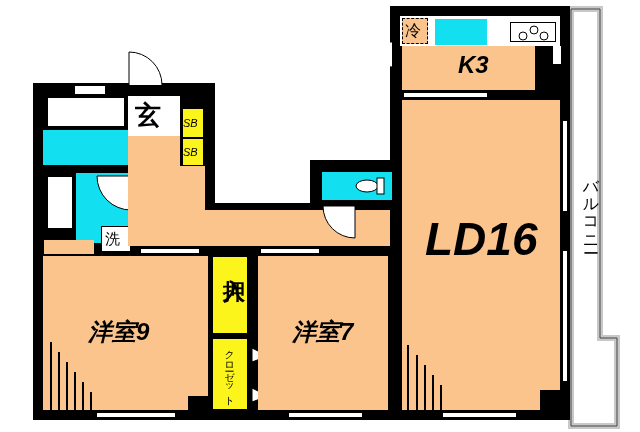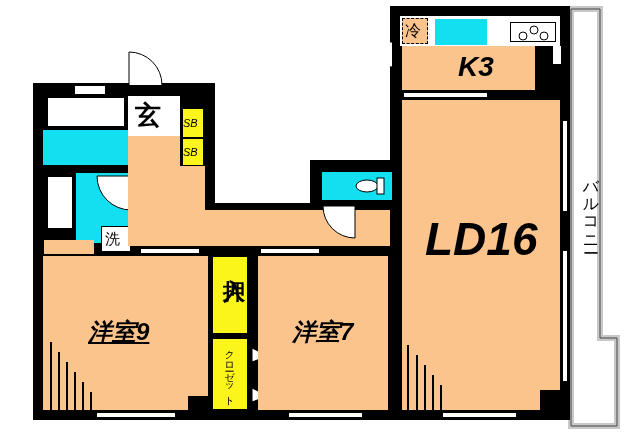--- a/index.html
+++ b/index.html
@@ -33,21 +33,21 @@
   <svg width="46" height="20">
       <circle cx="12" cy="13" r="4" fill="none" stroke="#000"></circle>
       <circle cx="23" cy="7" r="4" fill="none" stroke="#000"></circle>
       <circle cx="33" cy="13" r="4" fill="none" stroke="#000"></circle>
     </svg>
 </div>
 <div class="abs" style="left:402px;top:18px;width:26px;height:26px;border:1px dashed #000;background:#fbc48d;box-sizing:border-box;">
   <div class="label" style="left:2px;top:2px;font-size:16px;font-style:normal;font-weight:normal;">冷</div>
 </div>
 <div class="room" style="left:402px;top:46px;width:133px;height:44px;"></div>
-<div class="label" style="left:458px;top:51px;font-size:28px;">K3</div>
+<div class="label" style="left:458px;top:51px;font-size:24px;">K3</div>
 <div class="white" style="left:553px;top:46px;width:8px;height:18px;"></div>
 
 <svg style="left:365px;top:40px;" width="28" height="30">
   <path d="M27 2 H2 A25 25 0 0 0 27 27" fill="#fff" stroke="#000" stroke-width="1"></path>
 </svg>
 
 <div class="wall" style="left:390px;top:90px;width:180px;height:330px;"></div>
 <div class="room" style="left:402px;top:100px;width:158px;height:310px;"></div>
 <div class="wall" style="left:540px;top:390px;width:20px;height:20px;"></div>
 <div class="label" style="left:425px;top:212px;font-size:46px;font-style:italic;">LD16</div>
@@ -101,21 +101,21 @@
       <ellipse cx="12" cy="9" rx="11" ry="6" fill="#fff" stroke="#000"></ellipse>
       <rect x="22" y="1" width="7" height="16" fill="#fff" stroke="#000"></rect>
     </svg>
 </div>
 <svg style="left:322px;top:205px;" width="34" height="34">
   <path d="M1 1 H33 V33 A32 32 0 0 1 1 1 Z" fill="#fff" stroke="#000" stroke-width="1"></path>
 </svg>
 
 <div class="room" style="left:43px;top:256px;width:165px;height:154px;"></div>
 <div class="wall" style="left:188px;top:396px;width:20px;height:14px;"></div>
-<div class="label" style="left:88px;top:316px;font-size:24px;text-decoration:underline;">洋室9</div>
+<div class="label" style="left:88px;top:316px;font-size:24px;">洋室9</div>
 <div class="win" style="left:96px;top:412px;width:80px;height:6px;"></div>
 <div class="win" style="left:140px;top:248px;width:60px;height:6px;"></div>
 <div class="hatch" style="left:50px;top:342px;height:68px;"></div>
 <div class="hatch" style="left:58px;top:352px;height:58px;"></div>
 <div class="hatch" style="left:66px;top:362px;height:48px;"></div>
 <div class="hatch" style="left:74px;top:372px;height:38px;"></div>
 <div class="hatch" style="left:82px;top:382px;height:28px;"></div>
 <div class="hatch" style="left:90px;top:392px;height:18px;"></div>
 
 <div class="yellow" style="left:212px;top:256px;width:36px;height:78px;"></div>

